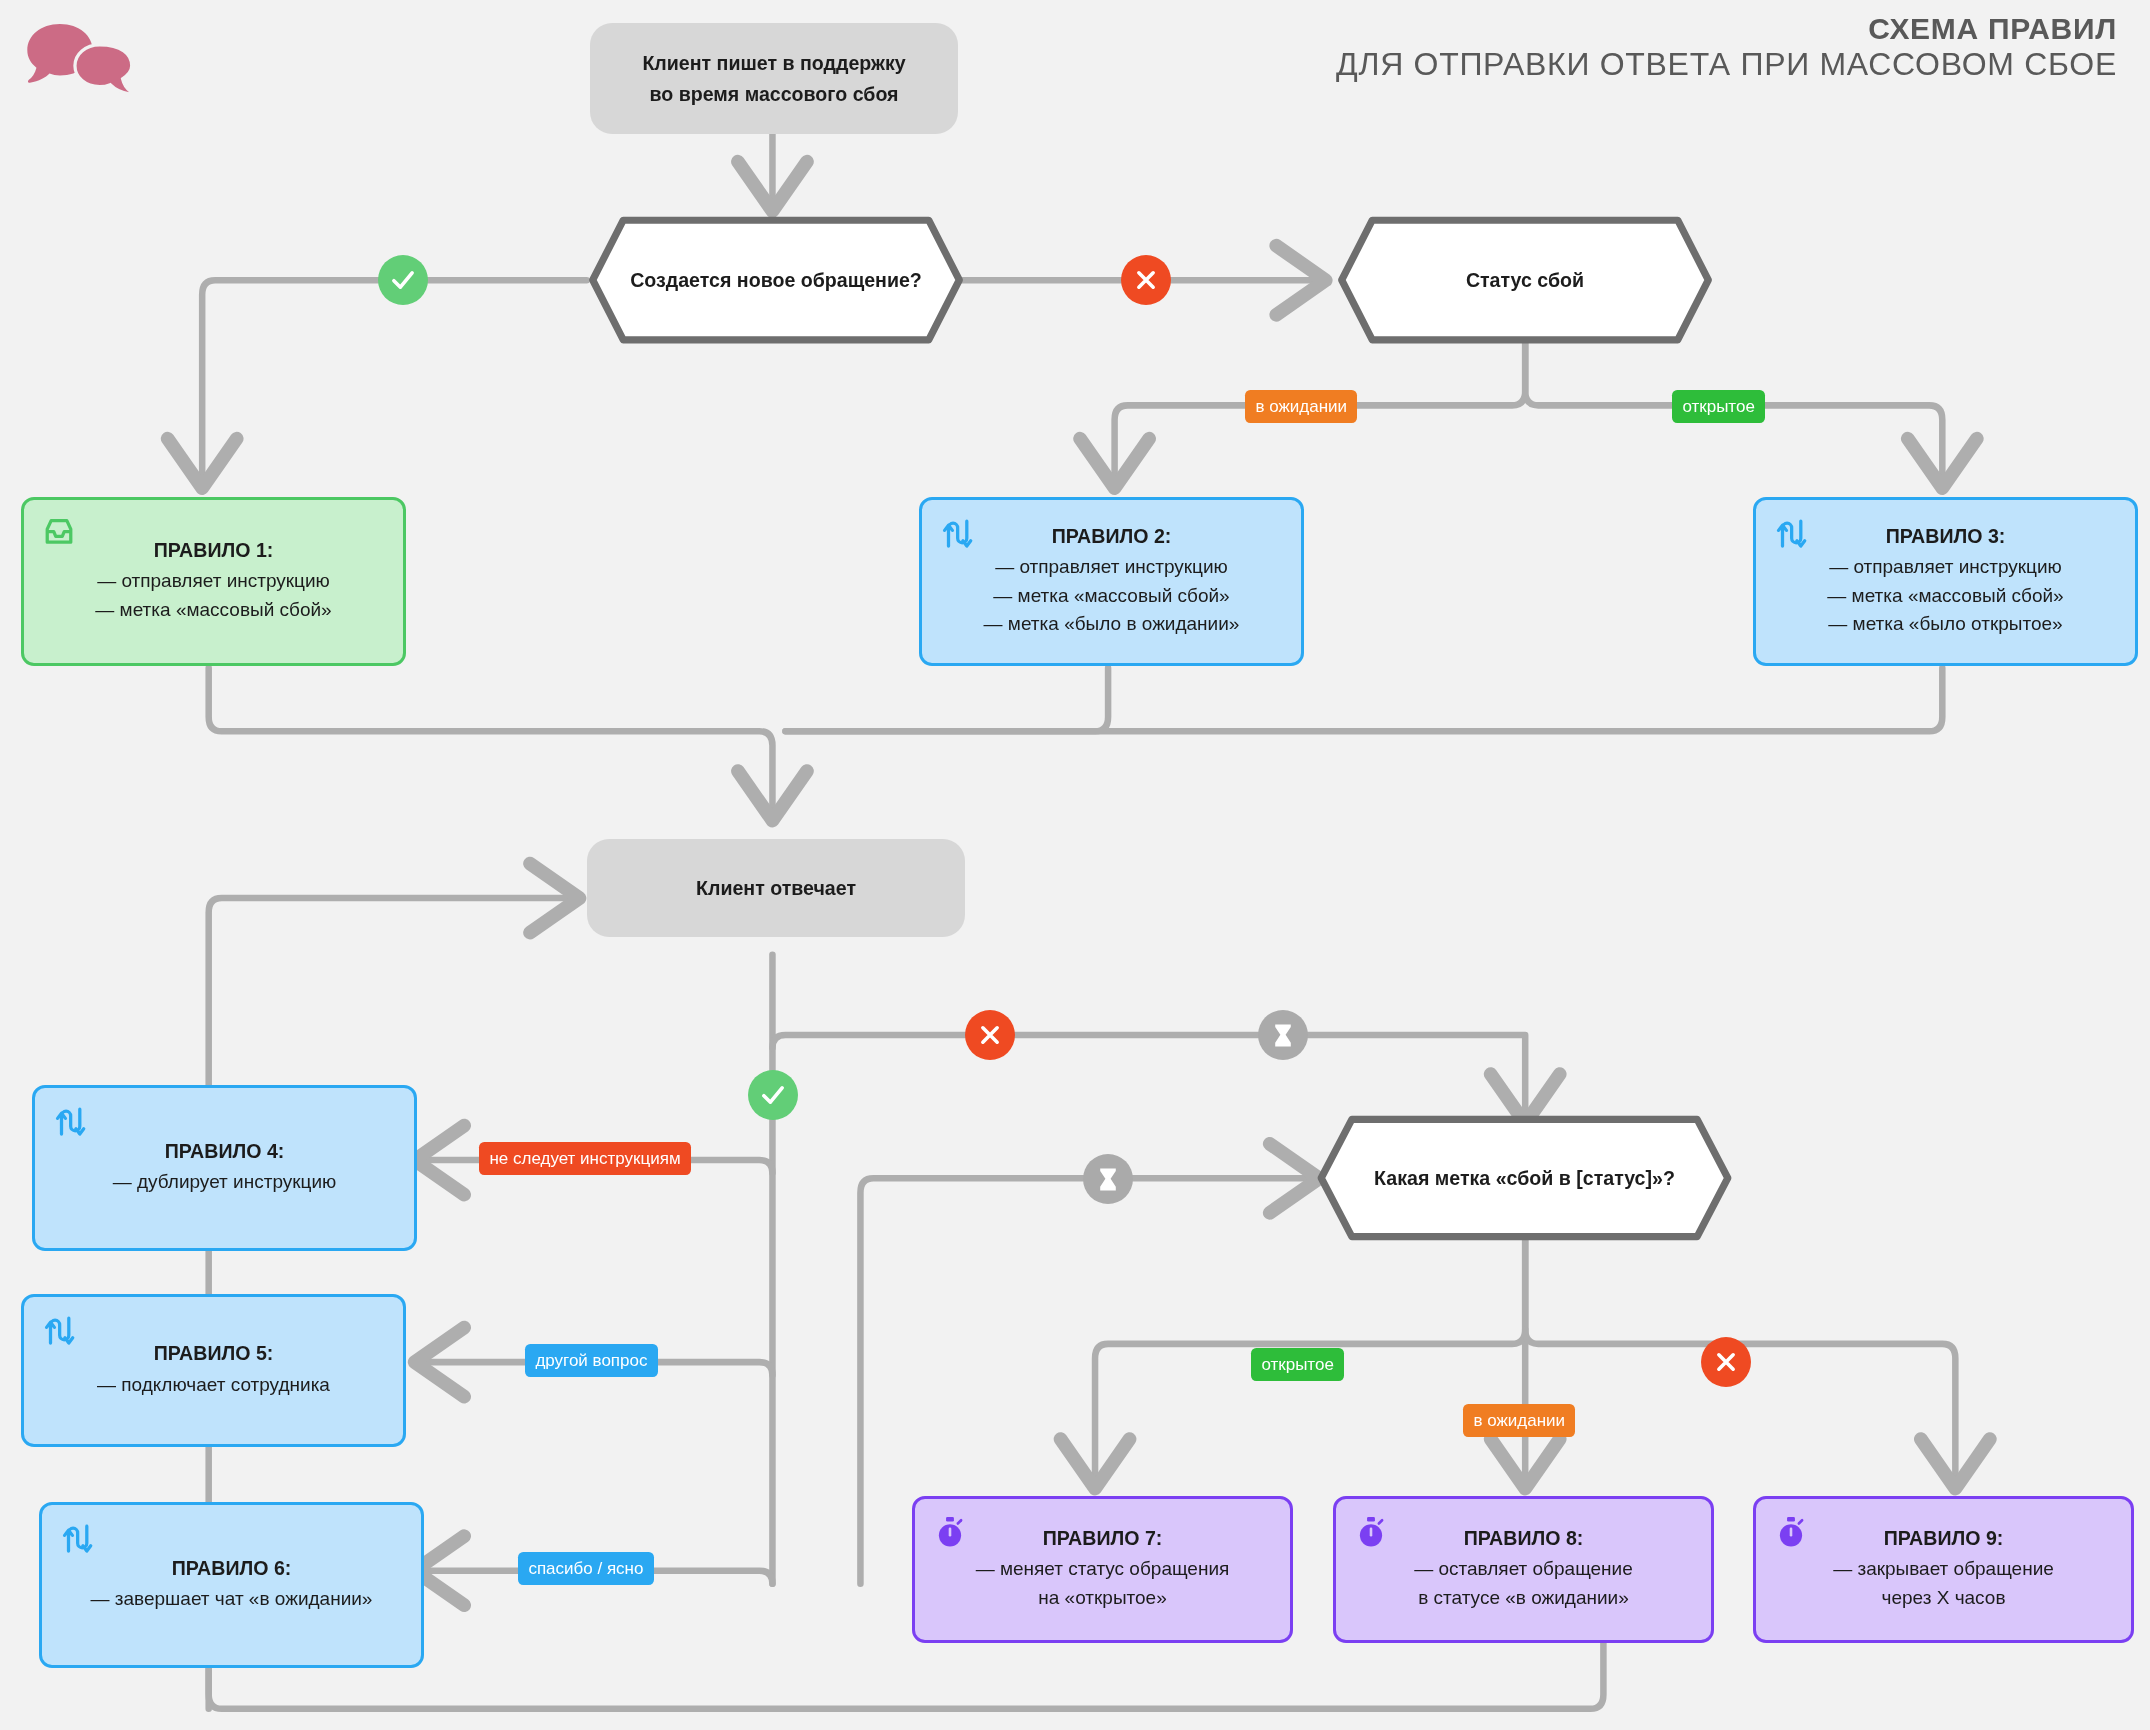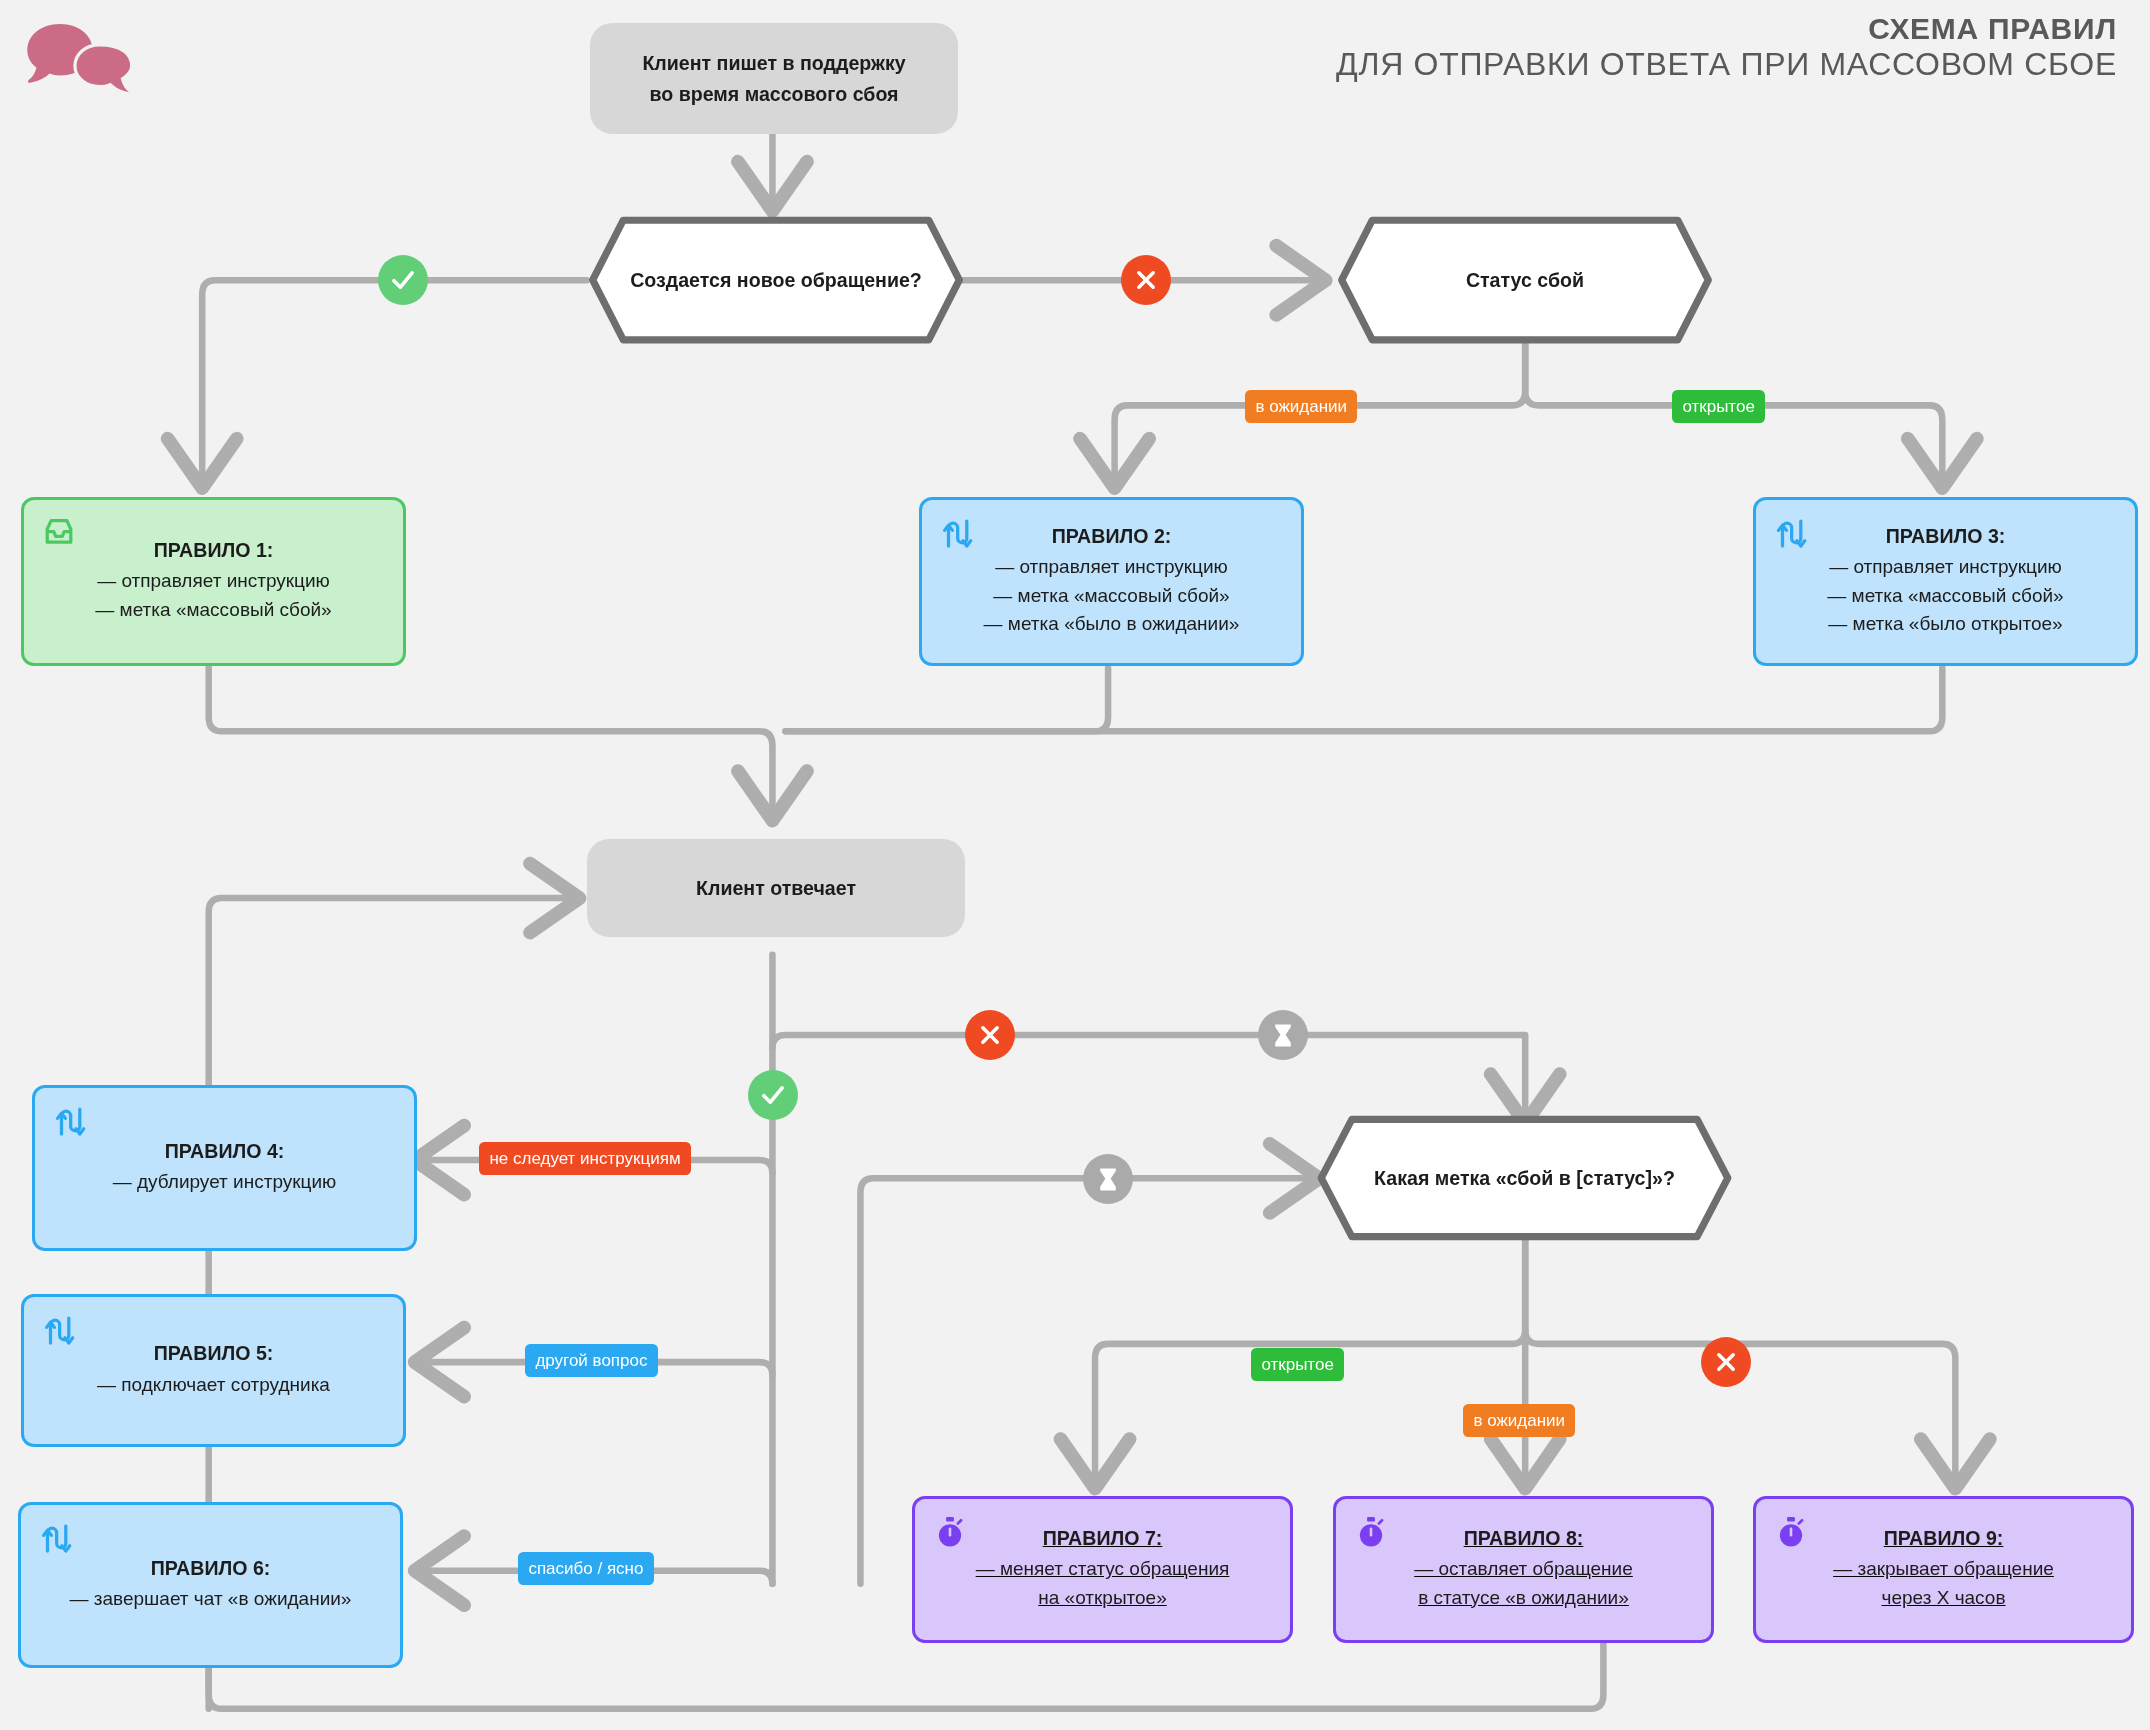--- a/index.html
+++ b/index.html
@@ -108,21 +108,20 @@
     box-sizing: border-box;
     position: absolute;
   }
   .rule.green {
     border-color: #4cc863;
     background: #c8f0cd;
   }
   .rule.purple {
     border-color: #7b3ff2;
     background: #d9c6fb;
-    text-decoration: underline;
   }
   .rule-icon {
     position: absolute;
     left: 18px;
     top: 15.6px;
     width: 34px;
     height: 34px;
   }
   .rule-title {
     text-align: center;
@@ -362,21 +361,21 @@
       <svg width="34" height="34" viewBox="0 0 52 52">
         <path d="M13,46 L13,18 A7,7 0 0 1 27,18 L27,34 A7,7 0 0 0 41,34 L41,8" fill="none" stroke="#2aa8f2" stroke-width="5" stroke-linecap="round"></path>
         <path d="M7,22 L13,14 L19,22" fill="none" stroke="#2aa8f2" stroke-width="5" stroke-linecap="round" stroke-linejoin="round"></path>
         <path d="M35,38 L41,46 L47,38" fill="none" stroke="#2aa8f2" stroke-width="5" stroke-linecap="round" stroke-linejoin="round"></path>
       </svg>
     </span>
     <div class="rule-title">ПРАВИЛО 5:</div>
     <div class="rule-line">— подключает сотрудника</div>
   </div>
 
-  <div class="rule" style="left:18px; top:1502px; width:385px; height:166px;">
+  <div class="rule" style="left:39px; top:1502px; width:385px; height:166px;">
     <span class="rule-icon">
       <svg width="34" height="34" viewBox="0 0 52 52">
         <path d="M13,46 L13,18 A7,7 0 0 1 27,18 L27,34 A7,7 0 0 0 41,34 L41,8" fill="none" stroke="#2aa8f2" stroke-width="5" stroke-linecap="round"></path>
         <path d="M7,22 L13,14 L19,22" fill="none" stroke="#2aa8f2" stroke-width="5" stroke-linecap="round" stroke-linejoin="round"></path>
         <path d="M35,38 L41,46 L47,38" fill="none" stroke="#2aa8f2" stroke-width="5" stroke-linecap="round" stroke-linejoin="round"></path>
       </svg>
     </span>
     <div class="rule-title">ПРАВИЛО 6:</div>
     <div class="rule-line">— завершает чат «в ожидании»</div>
   </div>

